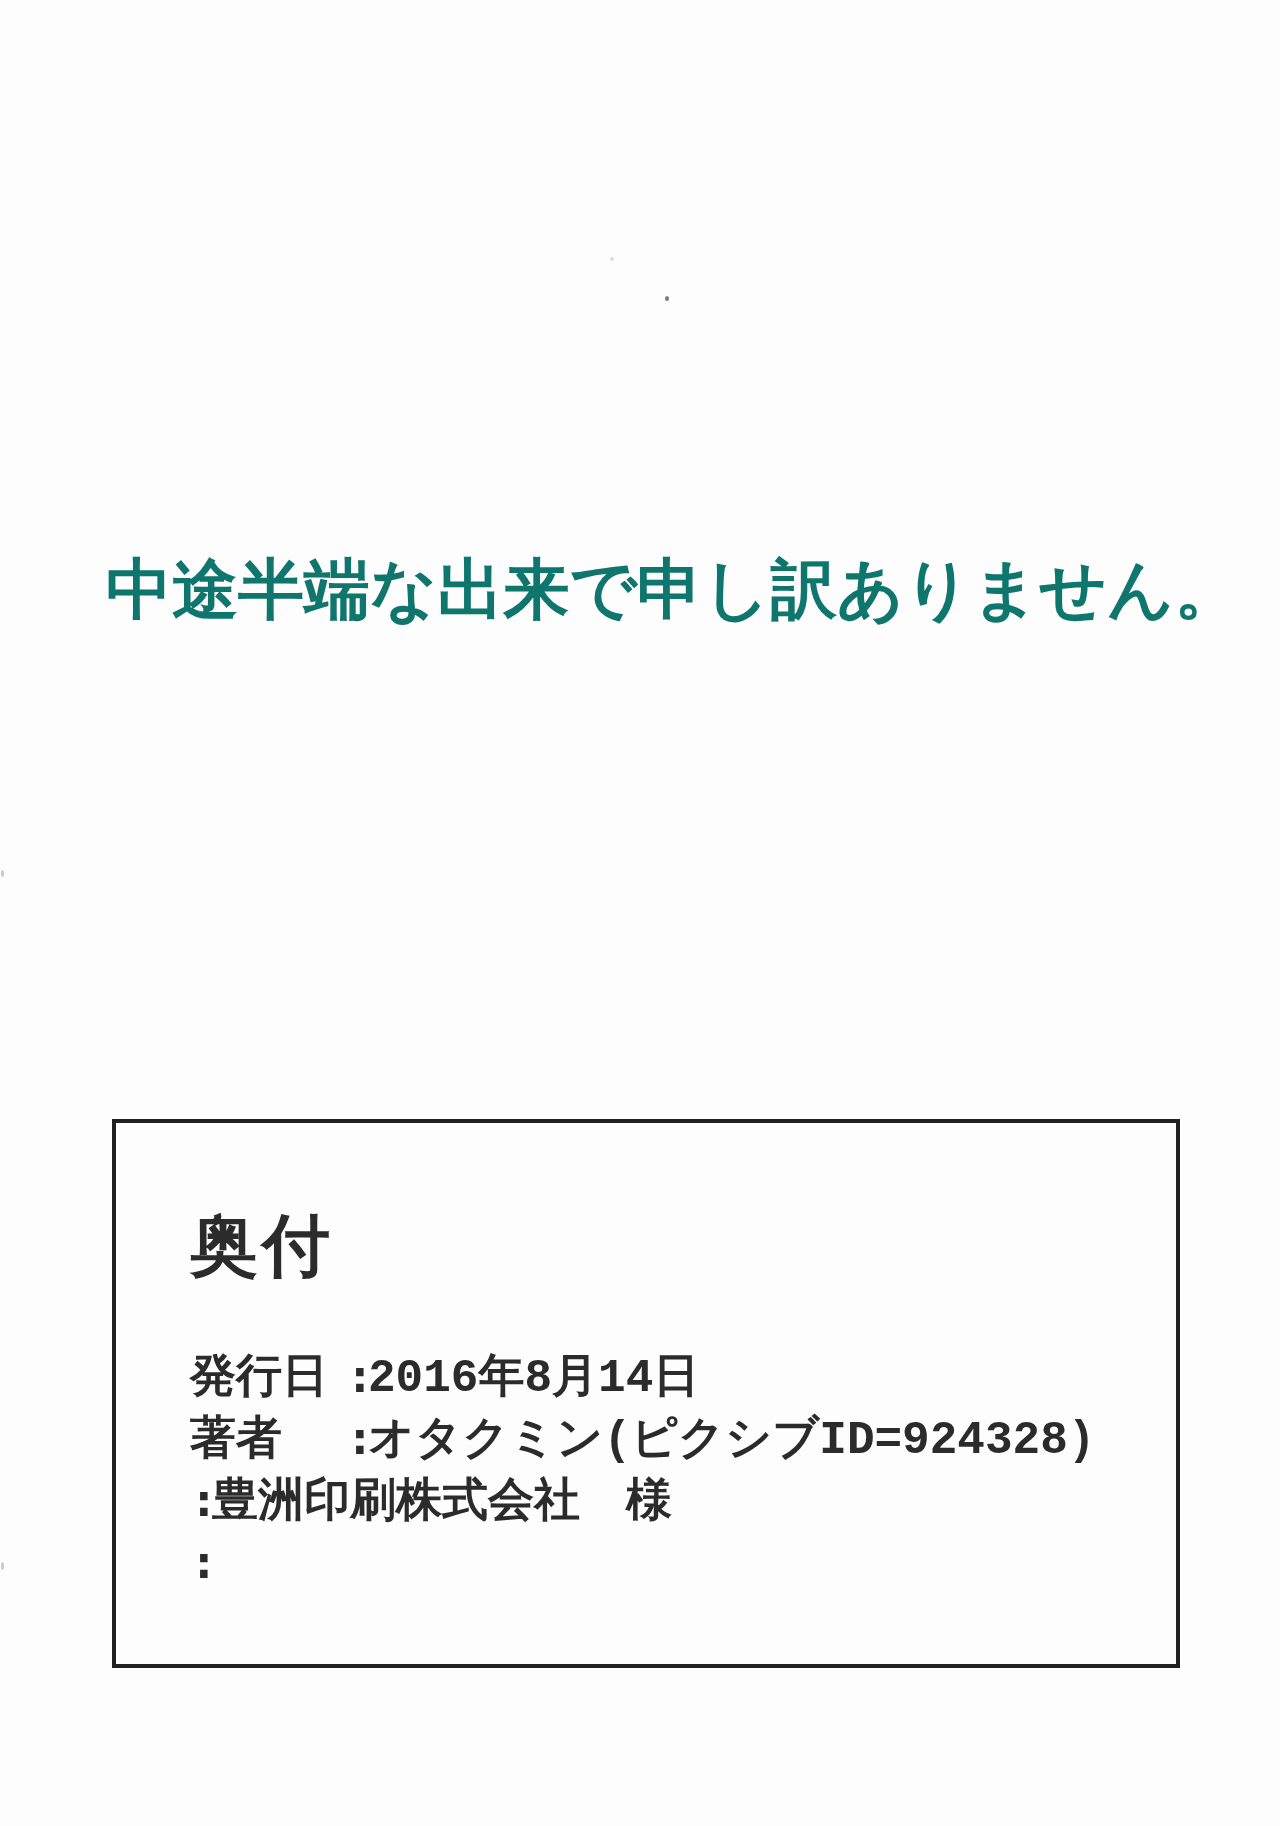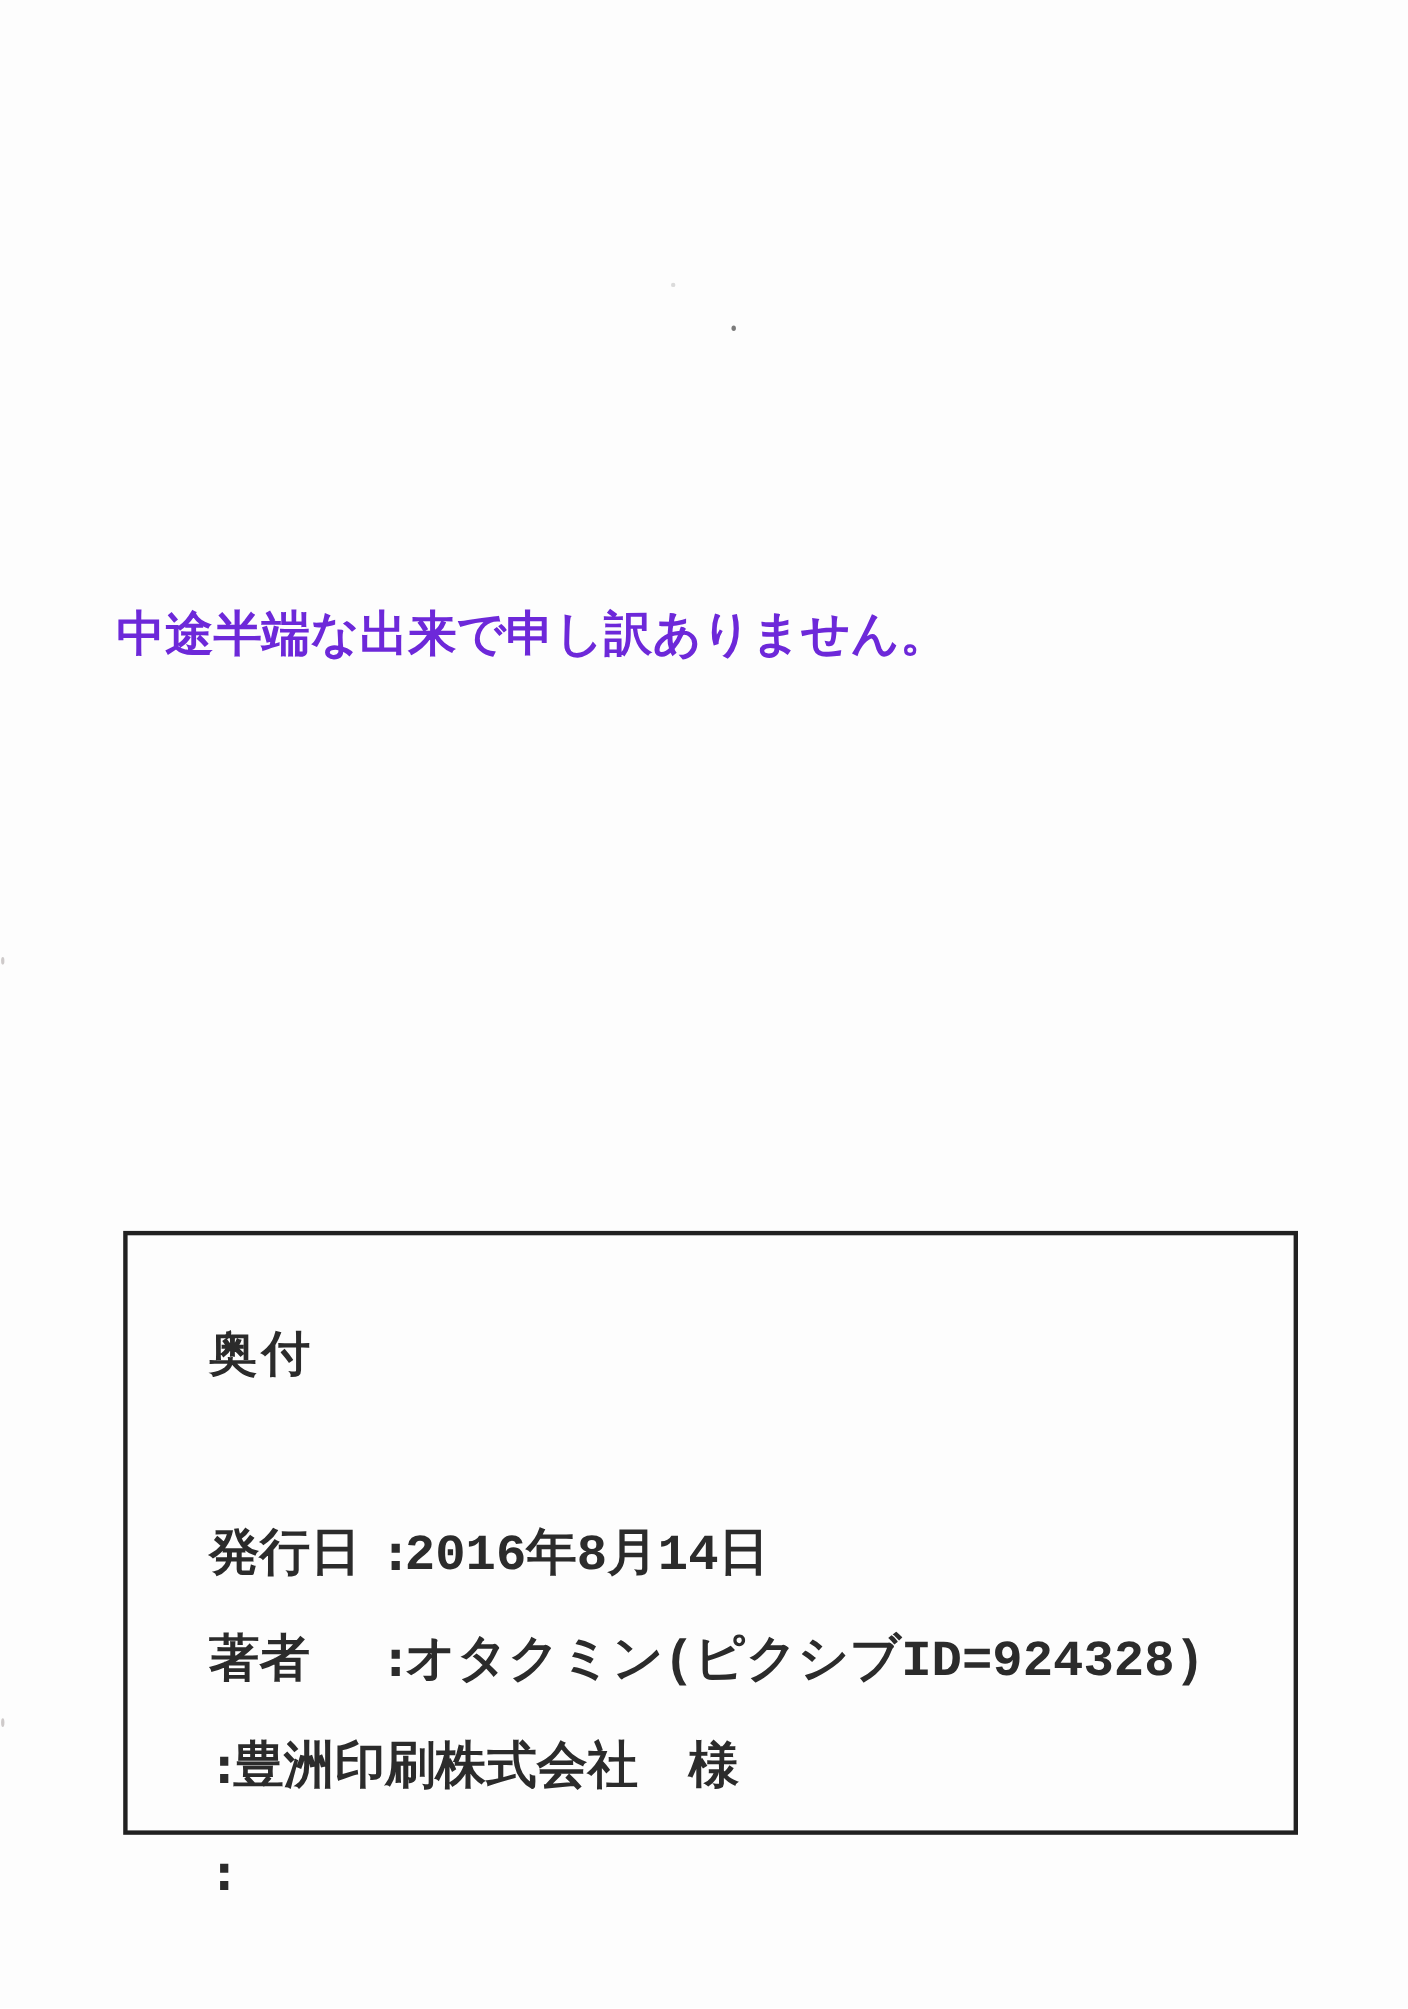--- a/index.html
+++ b/index.html
@@ -16,62 +16,61 @@
     font-family: "Liberation Sans", "DejaVu Sans", sans-serif;
   }
 
   
   .apology {
     position: absolute;
     left: 106px;
     top: 552px;
     font-family: "Liberation Serif", "DejaVu Serif", serif;
     font-weight: bold;
-    font-size: 44px;
+    font-size: 66px;
     line-height: 1.15;
     letter-spacing: 0px;
-    color: #6d28d9;
+    color: #0f766e;
     white-space: nowrap;
   }
 
   
   .colophon-box {
     position: absolute;
     left: 112px;
     top: 1119px;
     width: 1060px;
     height: 541px;
     border: 4px solid #212121;
     background: #fdfdfd;
   }
   .colophon-title {
     position: absolute;
     left: 74px;
     top: 78px;
-    font-size: 44px;
+    font-size: 68px;
     font-weight: bold;
     color: #2b2b2b;
     letter-spacing: 4px;
     white-space: nowrap;
   }
   .colophon-rows {
     position: absolute;
     left: 74px;
     top: 222px;
     right: 20px;
   }
   .colophon-row {
     display: flex;
     align-items: center;
     height: 62px;
     font-size: 46px;
     font-weight: bold;
     color: #2b2b2b;
     white-space: pre;
-    margin-top: 35px;
   }
   .row-label {
     display: inline-block;
     width: 156px;
     flex: 0 0 156px;
     font-family: "Liberation Sans", "DejaVu Sans", sans-serif;
   }
   .row-sep {
     display: inline-block;
     width: 22px;

